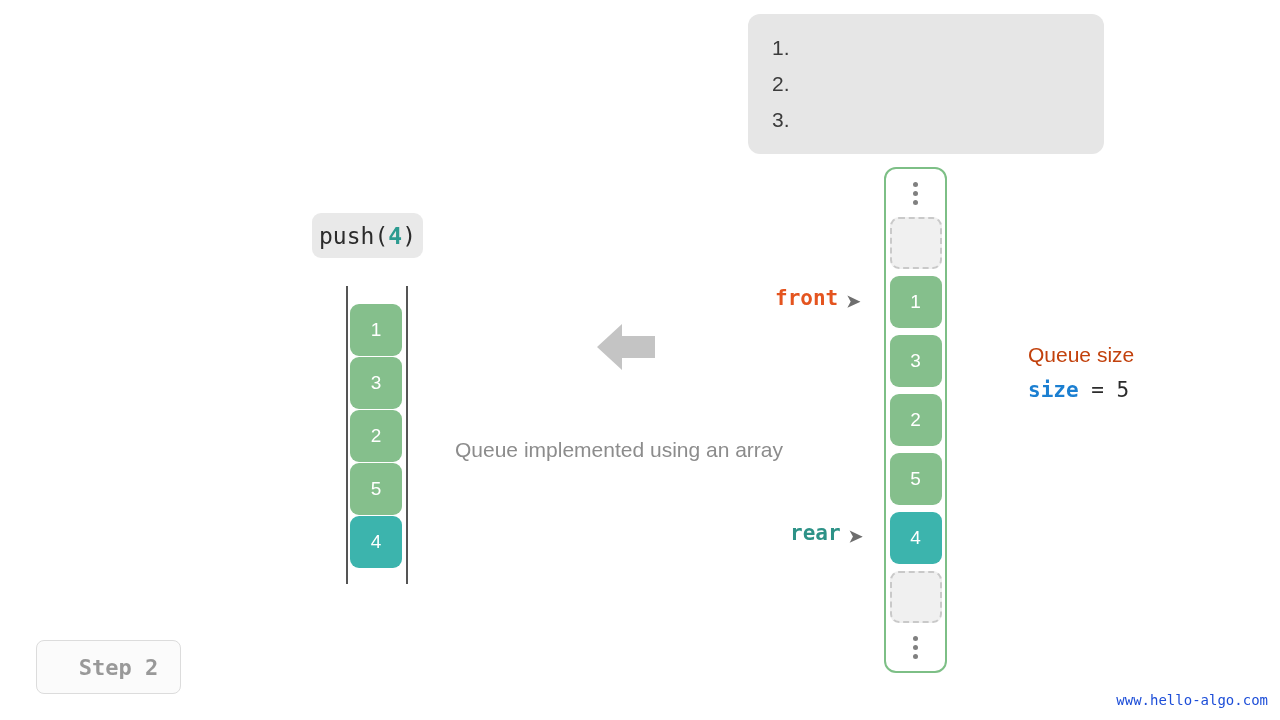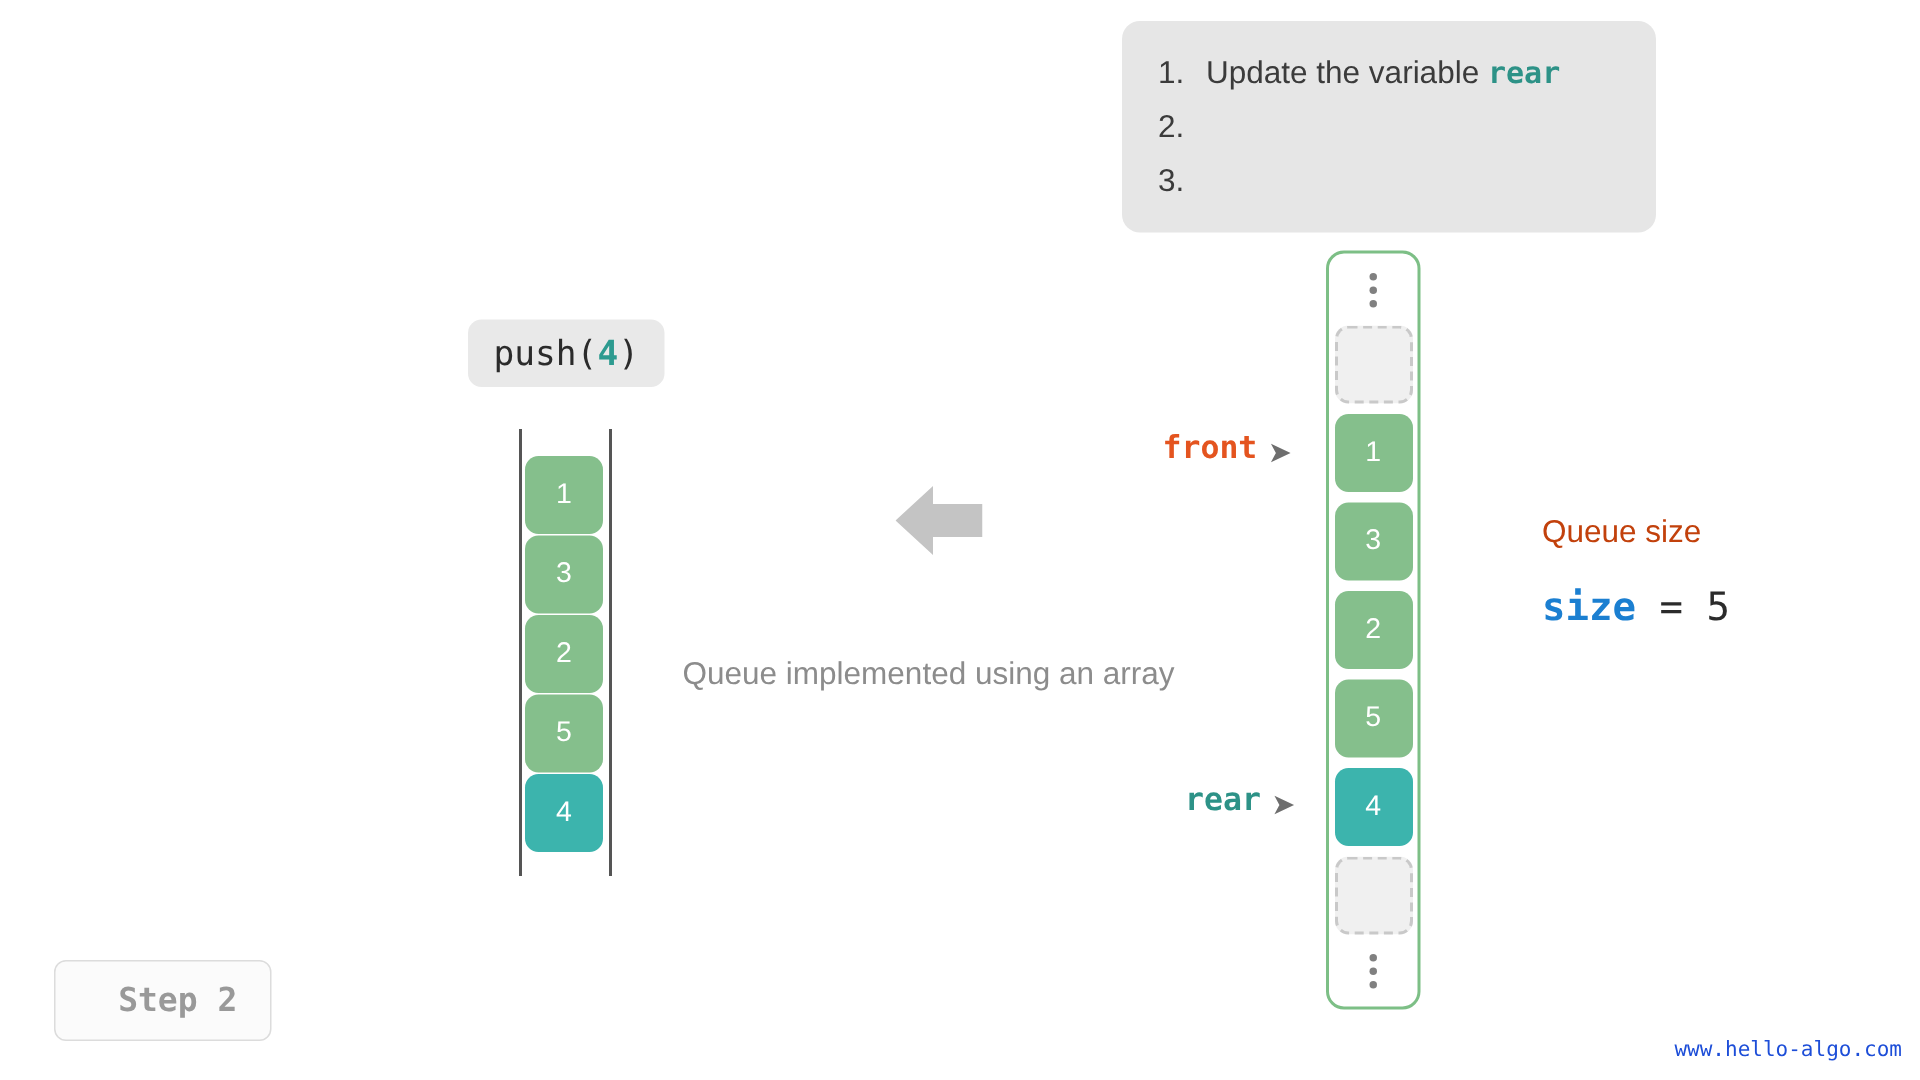--- a/index.html
+++ b/index.html
@@ -54,21 +54,21 @@
     font-weight: bold;
     color: #1b7fd1;
     font-size: 20px;
   }
 
   
   #push-label {
     position: absolute;
     left: 312px;
     top: 213px;
-    width: 131px;
+    width: 111px;
     height: 45px;
     background: #e9e9e9;
     border-radius: 9px;
     display: flex;
     align-items: center;
     justify-content: center;
     font-family: "DejaVu Sans Mono", monospace;
     font-size: 23px;
     color: #2b2b2b;
   }
@@ -205,23 +205,23 @@
     position: absolute;
     left: 1028px;
     top: 343px;
   }
   #size-title {
     font-size: 21px;
     color: #c2410c;
     white-space: nowrap;
   }
   #size-expr {
-    margin-top: 23px;
-    font-family: "DejaVu Sans Mono", monospace;
-    font-size: 26px;
+    margin-top: 11px;
+    font-family: "DejaVu Sans Mono", monospace;
+    font-size: 21px;
     color: #2b2b2b;
     white-space: pre;
   }
   #size-expr .var { color: #1b7fd1; font-weight: bold; }
 
   
   #step-badge {
     position: absolute;
     left: 36px;
     top: 640px;
@@ -250,21 +250,20 @@
     font-size: 14px;
     color: #1d4ed8;
   }
 </style>
 </head>
 <body>
 
 <div id="instruction-card">
   <div class="instr-row">
     <span class="instr-num">1.</span>
-    <span class="instr-text"><span>Update the variable </span><span class="kw-teal">rear</span><span></span></span>
   </div>
   <div class="instr-row">
     <span class="instr-num">2.</span>
   </div>
   <div class="instr-row">
     <span class="instr-num">3.</span>
   </div>
 </div>
 
 <div id="push-label">

